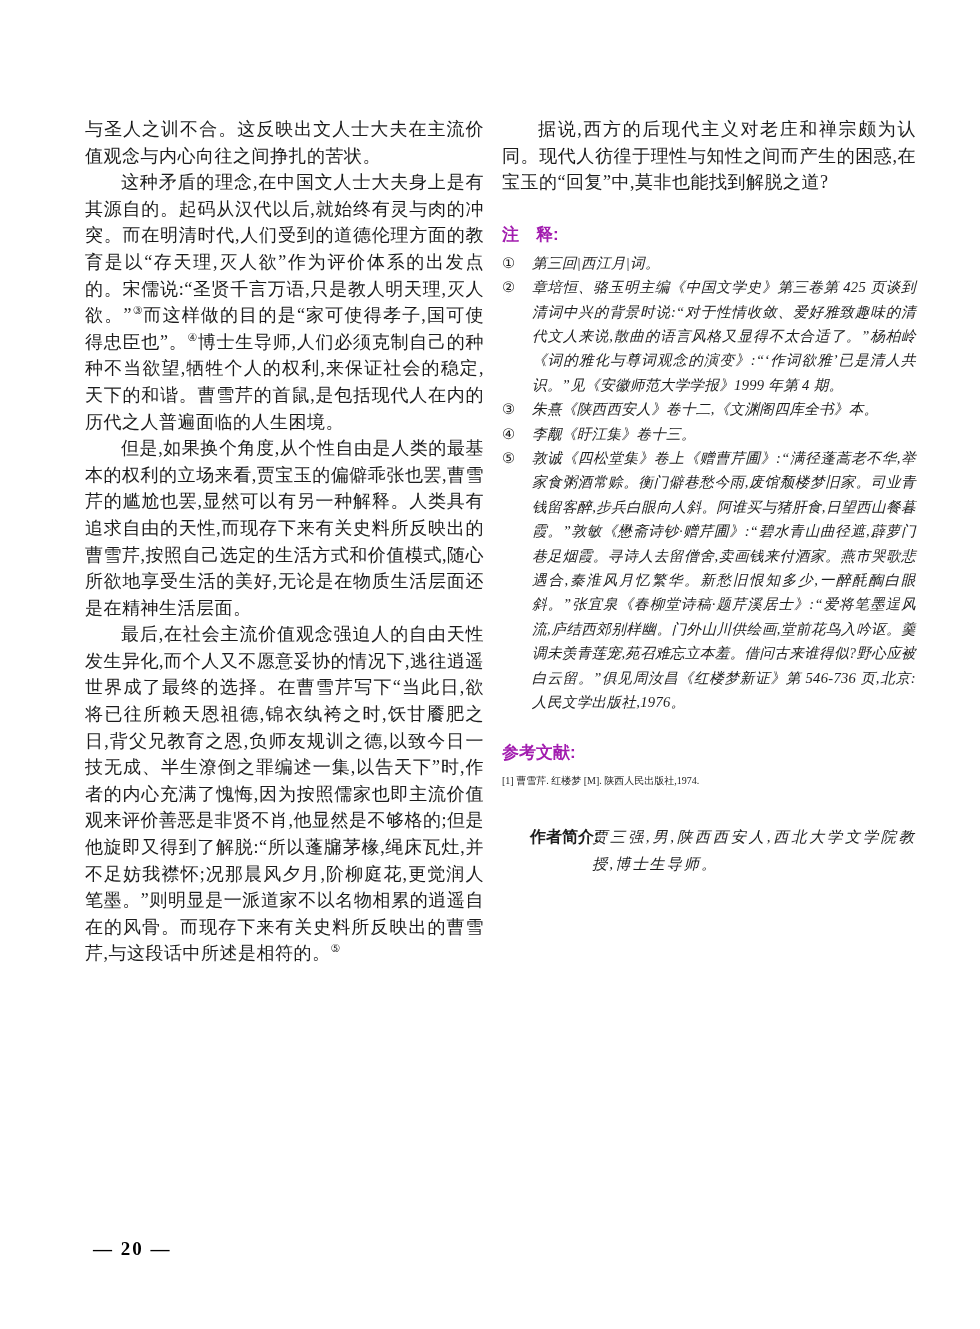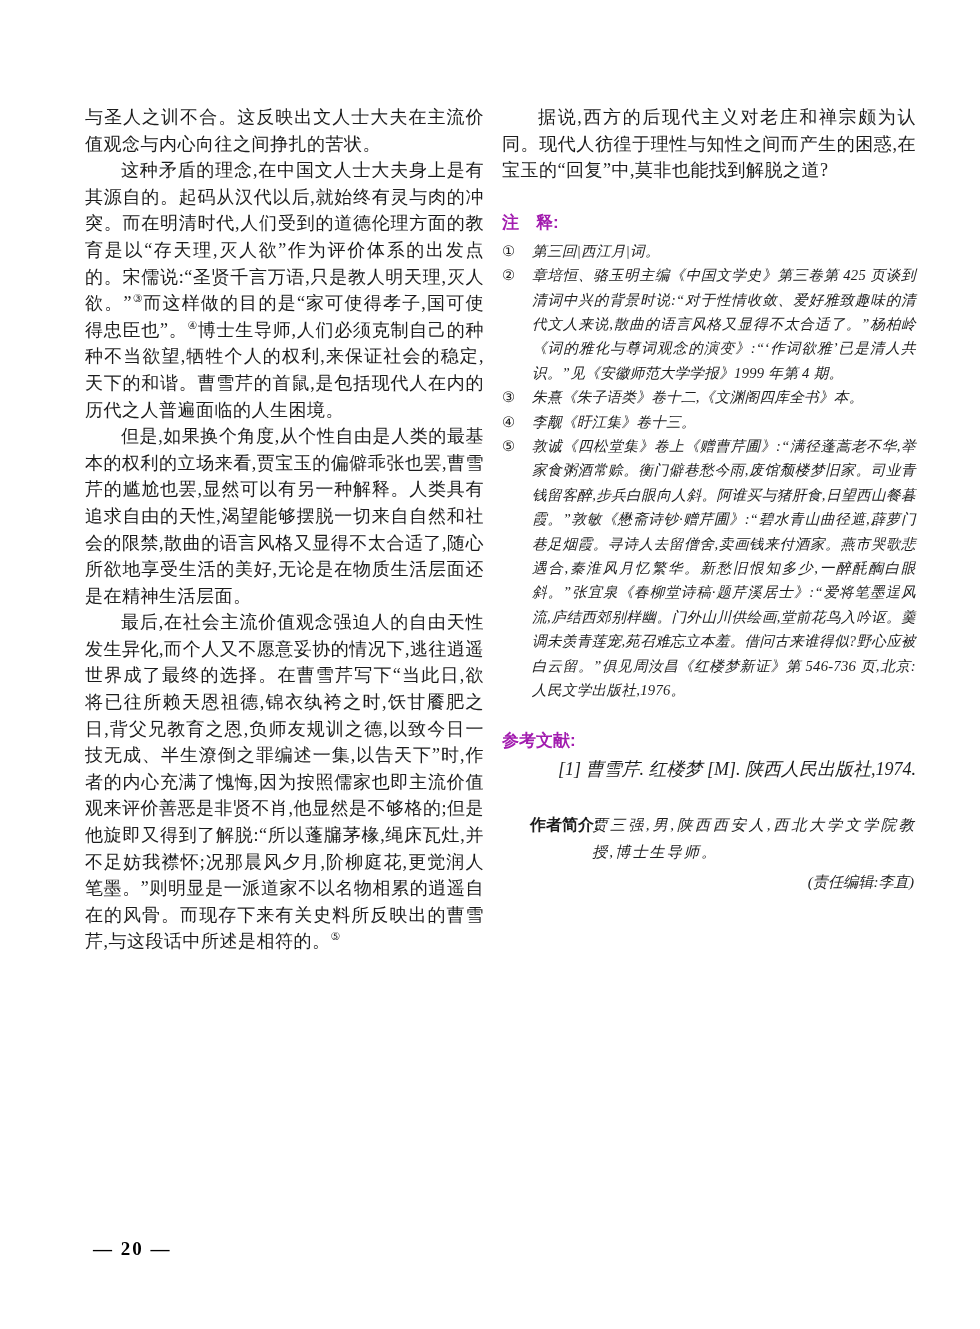--- a/index.html
+++ b/index.html
@@ -13,21 +13,21 @@
     width: 980px;
     height: 1329px;
     background: #ffffff;
     overflow: hidden;
     color: #1c1c1c;
     font-family: "Liberation Serif", serif;
   }
   
   .col {
     position: absolute;
-    top: 104px;
+    top: 116px;
   }
   .col-left  { left: 85px;  width: 399px; }
   .col-right { left: 502px; width: 414px; }
 
   .body-p {
     margin: 0;
     font-size: 18px;
     line-height: 26.6px;
     text-align: justify;
     letter-spacing: 0.5px;
@@ -64,24 +64,23 @@
   .note-marker {
     position: absolute;
     left: 0;
     top: 0;
     font-style: normal;
     font-size: 14.6px;
   }
 
   .refs-heading { margin-top: 26px; margin-bottom: 4px; }
   .ref-item {
-    font-style: italic;
-    font-size: 18px;
+    font-size: 10px;
     line-height: 24.4px;
-    text-align: right;
+    text-align: left;
   }
 
   
   .author-block {
     position: relative;
     margin-top: 30px;
     padding-left: 90px;
     font-style: italic;
     font-size: 15.2px;
     line-height: 27px;
@@ -120,56 +119,55 @@
   }
 </style>
 </head>
 <body>
 
 <div class="page">
 
   <div class="col col-left">
     <p class="body-p"><span>与圣人之训不合。这反映出文人士大夫在主流价值观念与内心向往之间挣扎的苦状。</span></p>
     <p class="body-p indent"><span>这种矛盾的理念,在中国文人士大夫身上是有其源自的。起码从汉代以后,就始终有灵与肉的冲突。而在明清时代,人们受到的道德伦理方面的教育是以“存天理,灭人欲”作为评价体系的出发点的。宋儒说:“圣贤千言万语,只是教人明天理,灭人欲。”</span><sup class="fnref">③</sup><span>而这样做的目的是“家可使得孝子,国可使得忠臣也”。</span><sup class="fnref">④</sup><span>博士生导师,人们必须克制自己的种种不当欲望,牺牲个人的权利,来保证社会的稳定,天下的和谐。曹雪芹的首鼠,是包括现代人在内的历代之人普遍面临的人生困境。</span></p>
-    <p class="body-p indent"><span>但是,如果换个角度,从个性自由是人类的最基本的权利的立场来看,贾宝玉的偏僻乖张也罢,曹雪芹的尴尬也罢,显然可以有另一种解释。人类具有追求自由的天性,渴望能够摆脱一切来自自然和社会的限禁,散曲的语言风格又显得不太合适了,随心所欲地享受生活的美好,无论是在物质生活层面还是在精神生活层面。</span></p>
+    <p class="body-p indent"><span>但是,如果换个角度,从个性自由是人类的最基本的权利的立场来看,贾宝玉的偏僻乖张也罢,曹雪芹的尴尬也罢,显然可以有另一种解释。人类具有追求自由的天性,而现存下来有关史料所反映出的曹雪芹,按照自己选定的生活方式和价值模式,随心所欲地享受生活的美好,无论是在物质生活层面还是在精神生活层面。</span></p>
     <p class="body-p indent"><span>最后,在社会主流价值观念强迫人的自由天性发生异化,而个人又不愿意妥协的情况下,逃往逍遥世界成了最终的选择。在曹雪芹写下“当此日,欲将已往所赖天恩祖德,锦衣纨袴之时,饫甘餍肥之日,背父兄教育之恩,负师友规训之德,以致今日一技无成、半生潦倒之罪编述一集,以告天下”时,作者的内心充满了愧悔,因为按照儒家也即主流价值观来评价善恶是非贤不肖,他显然是不够格的;但是他旋即又得到了解脱:“所以蓬牖茅椽,绳床瓦灶,并不足妨我襟怀;况那晨风夕月,阶柳庭花,更觉润人笔墨。”则明显是一派道家不以名物相累的逍遥自在的风骨。而现存下来有关史料所反映出的曹雪芹,与这段话中所述是相符的。</span><sup class="fnref">⑤</sup></p>
   </div>
 
   <div class="col col-right">
     <p class="body-p indent"><span>据说,西方的后现代主义对老庄和禅宗颇为认同。现代人彷徨于理性与知性之间而产生的困惑,在宝玉的“回复”中,莫非也能找到解脱之道?</span></p>
 
     <h3 class="section-heading notes-heading">注　释:</h3>
     <div class="note-item">
       <span class="note-marker">①</span>
       <span>第三回|西江月|词。</span>
     </div>
     <div class="note-item">
       <span class="note-marker">②</span>
       <span>章培恒、骆玉明主编《中国文学史》第三卷第 425 页谈到清词中兴的背景时说:“对于性情收敛、爱好雅致趣味的清代文人来说,散曲的语言风格又显得不太合适了。”杨柏岭《词的雅化与尊词观念的演变》:“‘作词欲雅’已是清人共识。”见《安徽师范大学学报》1999 年第 4 期。</span>
     </div>
     <div class="note-item">
       <span class="note-marker">③</span>
-      <span>朱熹《朱子语类》卷十二,《文渊阁四库全书》本。</span>
+      <span>朱熹《陕西西安人》卷十二,《文渊阁四库全书》本。</span>
     </div>
     <div class="note-item">
       <span class="note-marker">④</span>
       <span>李觏《盱江集》卷十三。</span>
     </div>
     <div class="note-item">
       <span class="note-marker">⑤</span>
       <span>敦诚《四松堂集》卷上《赠曹芹圃》:“满径蓬蒿老不华,举家食粥酒常赊。衡门僻巷愁今雨,废馆颓楼梦旧家。司业青钱留客醉,步兵白眼向人斜。阿谁买与猪肝食,日望西山餐暮霞。”敦敏《懋斋诗钞·赠芹圃》:“碧水青山曲径遮,薜萝门巷足烟霞。寻诗人去留僧舍,卖画钱来付酒家。燕市哭歌悲遇合,秦淮风月忆繁华。新愁旧恨知多少,一醉酕醄白眼斜。”张宜泉《春柳堂诗稿·题芹溪居士》:“爱将笔墨逞风流,庐结西郊别样幽。门外山川供绘画,堂前花鸟入吟讴。羹调未羡青莲宠,苑召难忘立本羞。借问古来谁得似?野心应被白云留。”俱见周汝昌《红楼梦新证》第 546-736 页,北京:人民文学出版社,1976。</span>
     </div>
 
     <h3 class="section-heading refs-heading">参考文献:</h3>
     <div class="ref-item">
       <span>[1] 曹雪芹. 红楼梦 [M]. 陕西人民出版社,1974.</span>
     </div>
 
     <div class="author-block">
       <span class="author-label">作者简介:</span>
       <span>贾三强,男,陕西西安人,西北大学文学院教授,博士生导师。</span>
     </div>
-    <div class="editor-line">(责任编辑:李直)</div>
   </div>
 
   <div class="page-number">— 20 —</div>
 
 </div>
 
 </body></html>

